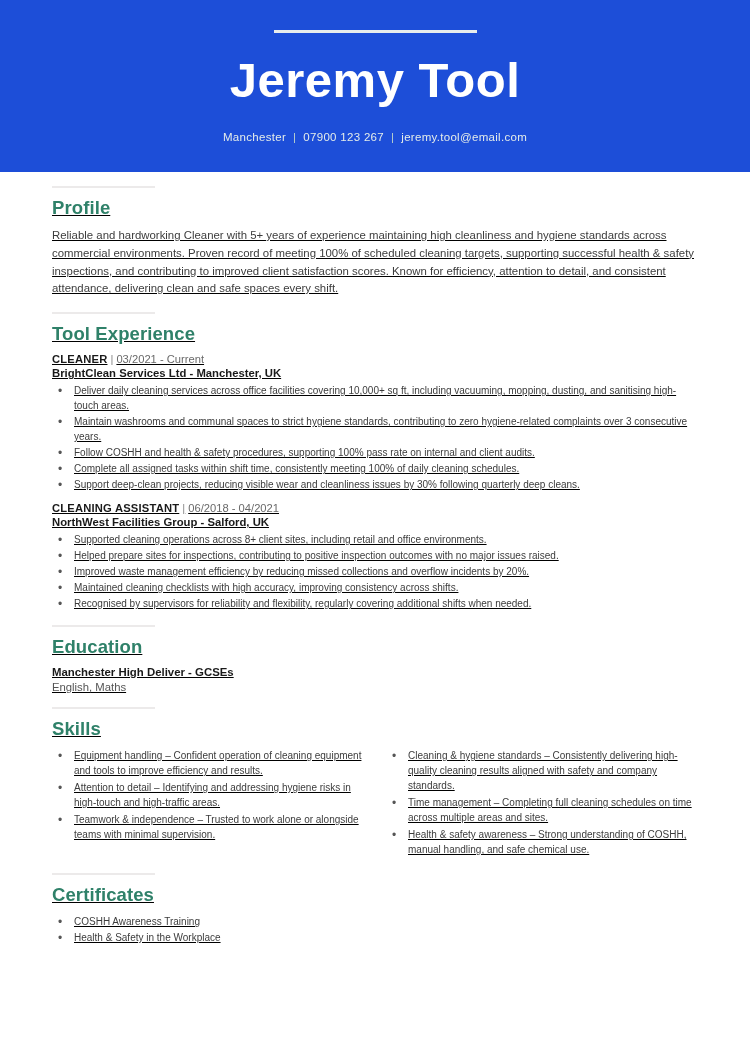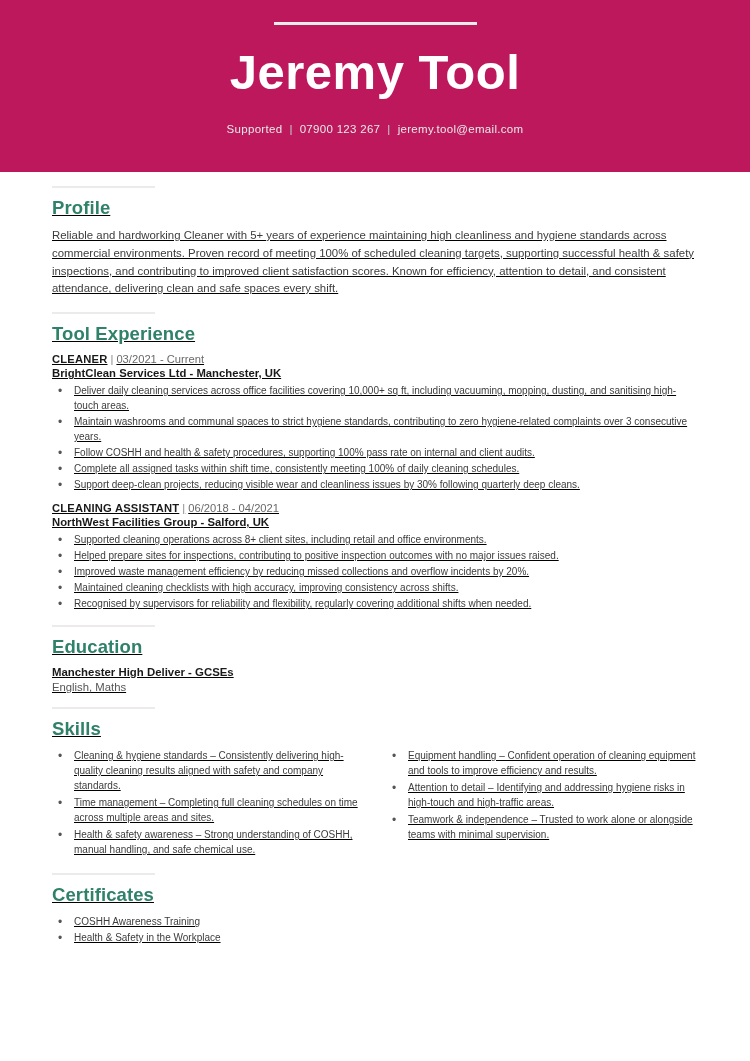--- a/index.html
+++ b/index.html
@@ -6,28 +6,28 @@
   html, body {
     width:750px; height:1061px;
     background:#ffffff;
     font-family:"Liberation Sans", sans-serif;
     -webkit-font-smoothing:antialiased;
   }
   .page { width:750px; height:1061px; position:relative; overflow:hidden; background:#fff; }
 
   
   .banner {
-    background:#be185d;
+    background:#1d4ed8;
     height:172px;
     width:100%;
     display:flex;
     flex-direction:column;
     align-items:center;
     justify-content:flex-start;
-    padding-top:22px;
+    padding-top:30px;
   }
   .banner-rule {
     width:203px; height:3px; background:#e8edec; margin-bottom:22px;
   }
   .full-name {
     color:#ffffff;
     font-size:49px;
     font-weight:bold;
     letter-spacing:0.5px;
     line-height:1.05;
@@ -100,21 +100,21 @@
 </style>
 </head>
 <body>
 
 <div class="page">
 
   <div class="banner">
     <div class="banner-rule"></div>
     <div class="full-name">Jeremy Tool</div>
     <div class="contact-line">
-      <span>Supported</span><span class="contact-sep">|</span><span>07900 123 267</span><span class="contact-sep">|</span><span>jeremy.tool@email.com</span>
+      <span>Manchester</span><span class="contact-sep">|</span><span>07900 123 267</span><span class="contact-sep">|</span><span>jeremy.tool@email.com</span>
     </div>
   </div>
 
   <div class="body-wrap">
 
     <div class="section">
       <div class="section-rule"></div>
       <div class="section-title">Profile</div>
       <div class="para">Reliable and hardworking Cleaner with 5+ years of experience maintaining high cleanliness and hygiene standards across commercial environments. Proven record of meeting 100% of scheduled cleaning targets, supporting successful health &amp; safety inspections, and contributing to improved client satisfaction scores. Known for efficiency, attention to detail, and consistent attendance, delivering clean and safe spaces every shift.</div>
     </div>
@@ -160,30 +160,30 @@
         <div class="edu-sub">English, Maths</div>
       </div>
     </div>
 
     <div class="section">
       <div class="section-rule"></div>
       <div class="section-title">Skills</div>
       <div class="skills-cols">
         <div class="skills-col">
           <ul class="bullets">
-            <li>Cleaning &amp; hygiene standards – Consistently delivering high-quality cleaning results aligned with safety and company standards.</li>
-            <li>Time management – Completing full cleaning schedules on time across multiple areas and sites.</li>
-            <li>Health &amp; safety awareness – Strong understanding of COSHH, manual handling, and safe chemical use.</li>
+            <li>Equipment handling – Confident operation of cleaning equipment and tools to improve efficiency and results.</li>
+            <li>Attention to detail – Identifying and addressing hygiene risks in high-touch and high-traffic areas.</li>
+            <li>Teamwork &amp; independence – Trusted to work alone or alongside teams with minimal supervision.</li>
           </ul>
         </div>
         <div class="skills-col">
           <ul class="bullets">
-            <li>Equipment handling – Confident operation of cleaning equipment and tools to improve efficiency and results.</li>
-            <li>Attention to detail – Identifying and addressing hygiene risks in high-touch and high-traffic areas.</li>
-            <li>Teamwork &amp; independence – Trusted to work alone or alongside teams with minimal supervision.</li>
+            <li>Cleaning &amp; hygiene standards – Consistently delivering high-quality cleaning results aligned with safety and company standards.</li>
+            <li>Time management – Completing full cleaning schedules on time across multiple areas and sites.</li>
+            <li>Health &amp; safety awareness – Strong understanding of COSHH, manual handling, and safe chemical use.</li>
           </ul>
         </div>
       </div>
     </div>
 
     <div class="section">
       <div class="section-rule"></div>
       <div class="section-title">Certificates</div>
       <ul class="bullets cert-list">
         <li>COSHH Awareness Training</li>

